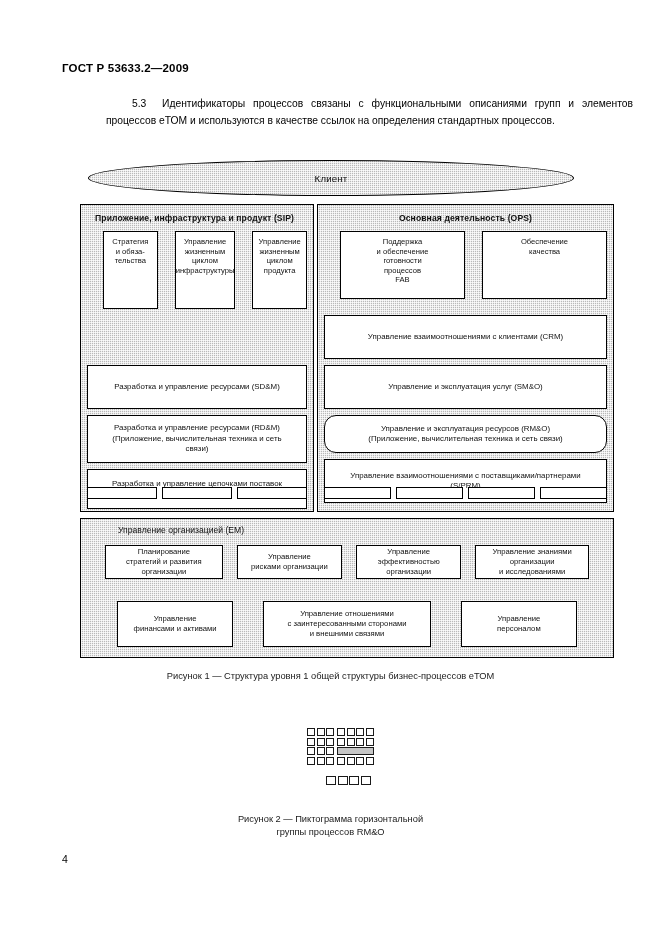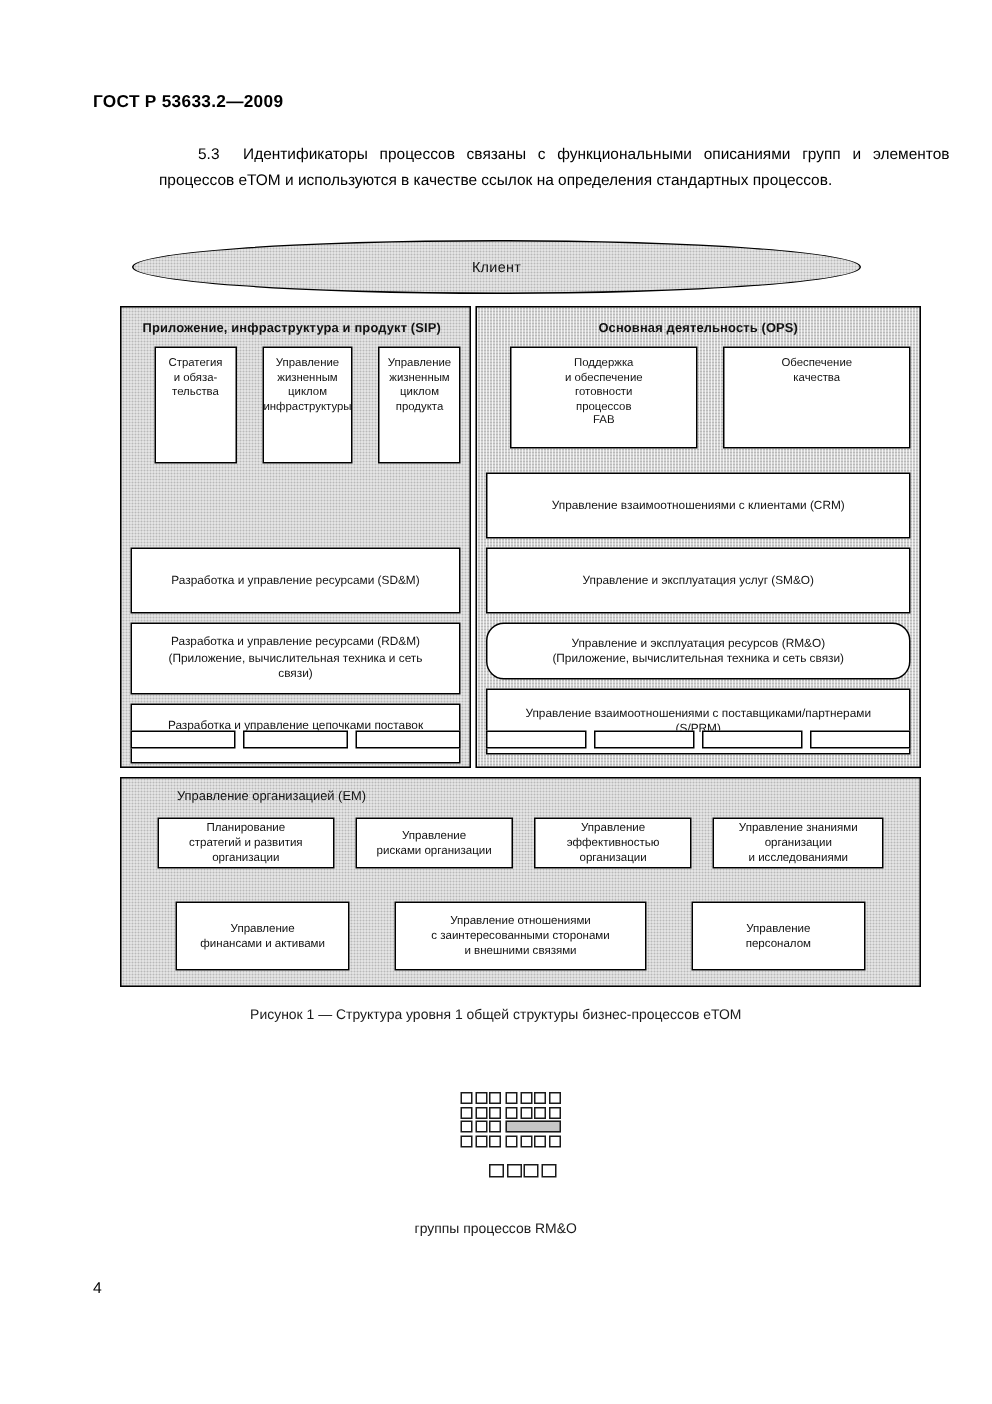--- a/index.html
+++ b/index.html
@@ -279,18 +279,19 @@
     </div>
     <div class="pg-bottom" id="pg-bottom">
         <div class="pg-cell"></div>
         <div class="pg-cell"></div>
         <div class="pg-cell"></div>
         <div class="pg-cell"></div>
       </div>
   </div>
 
   <div class="caption" id="cap2">
+    <div>Рисунок 2 — Пиктограмма горизонтальной</div>
     <div>группы процессов RM&amp;O</div>
   </div>
 
   <div class="page-num">4</div>
 
 </div>
 
 </body></html>

